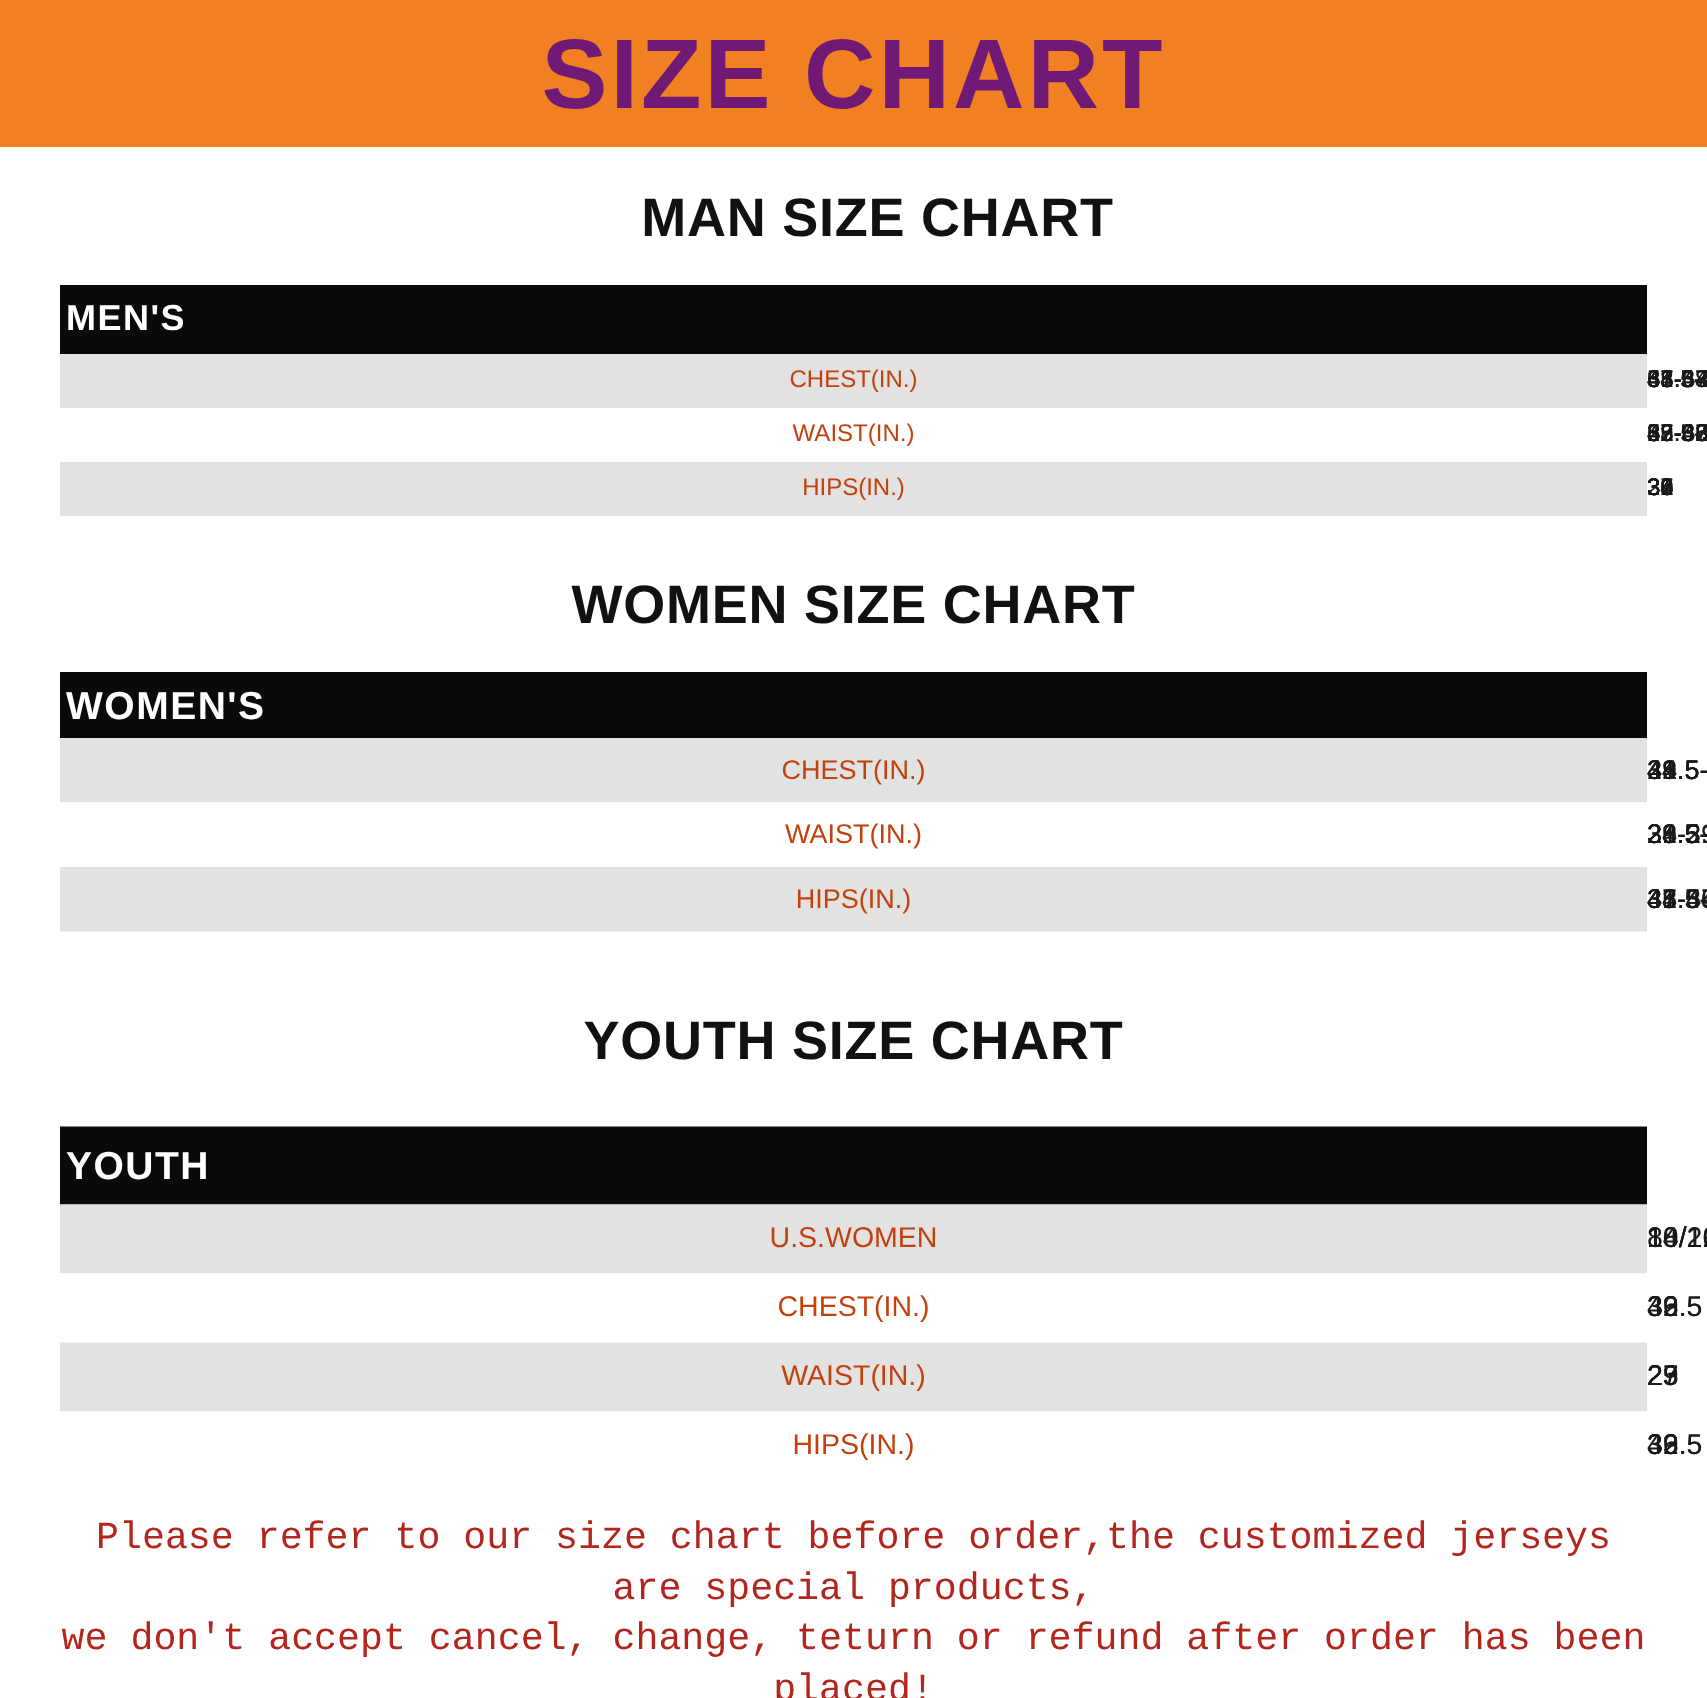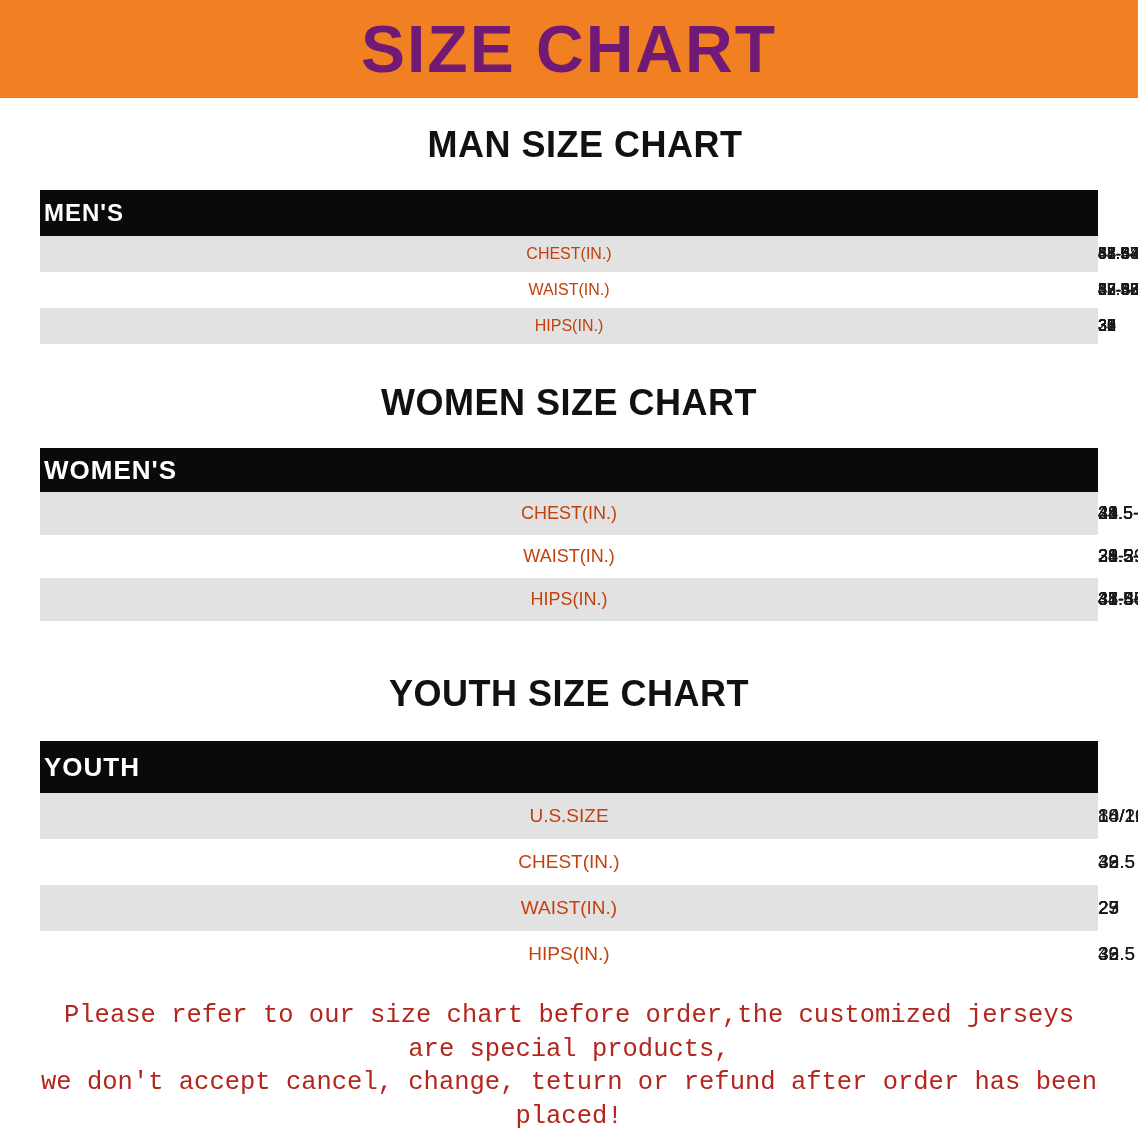--- a/index.html
+++ b/index.html
@@ -41,21 +41,21 @@
   .section-heading {
     text-align: center;
     font-family: "Liberation Sans", sans-serif;
     font-weight: bold;
     font-size: 36px;
     color: #111111;
     letter-spacing: 0.5px;
   }
   .h-man    { margin-top: 26px; margin-bottom: 24px; margin-left: 32px; }
   .h-women  { margin-top: 38px; margin-bottom: 24px; }
-  .h-youth  { margin-top: 52px; margin-bottom: 26px; }
+  .h-youth  { margin-top: 52px; margin-bottom: 36px; }
 
   
   .tbl-wrap {
     margin: 0 40px;
   }
   table.size-table {
     width: 1058px;
     border-collapse: collapse;
     table-layout: fixed;
   }
@@ -271,21 +271,21 @@
         <tr>
           <th class="corner">YOUTH</th>
         <th>YTH S</th>
             <th>YTH M</th>
             <th>YTH L</th>
             <th>YTH XL</th>
           </tr>
       </thead>
       <tbody>
           <tr class="shade">
-            <td class="rowlabel">U.S.SIZE</td>
+            <td class="rowlabel">U.S.WOMEN</td>
             <td>8</td>
             <td>10/12</td>
             <td>14/16</td>
             <td>18/20</td>
           </tr>
           <tr class="plain">
             <td class="rowlabel">CHEST(IN.)</td>
             <td>33</td>
             <td>36</td>
             <td>39.5</td>

